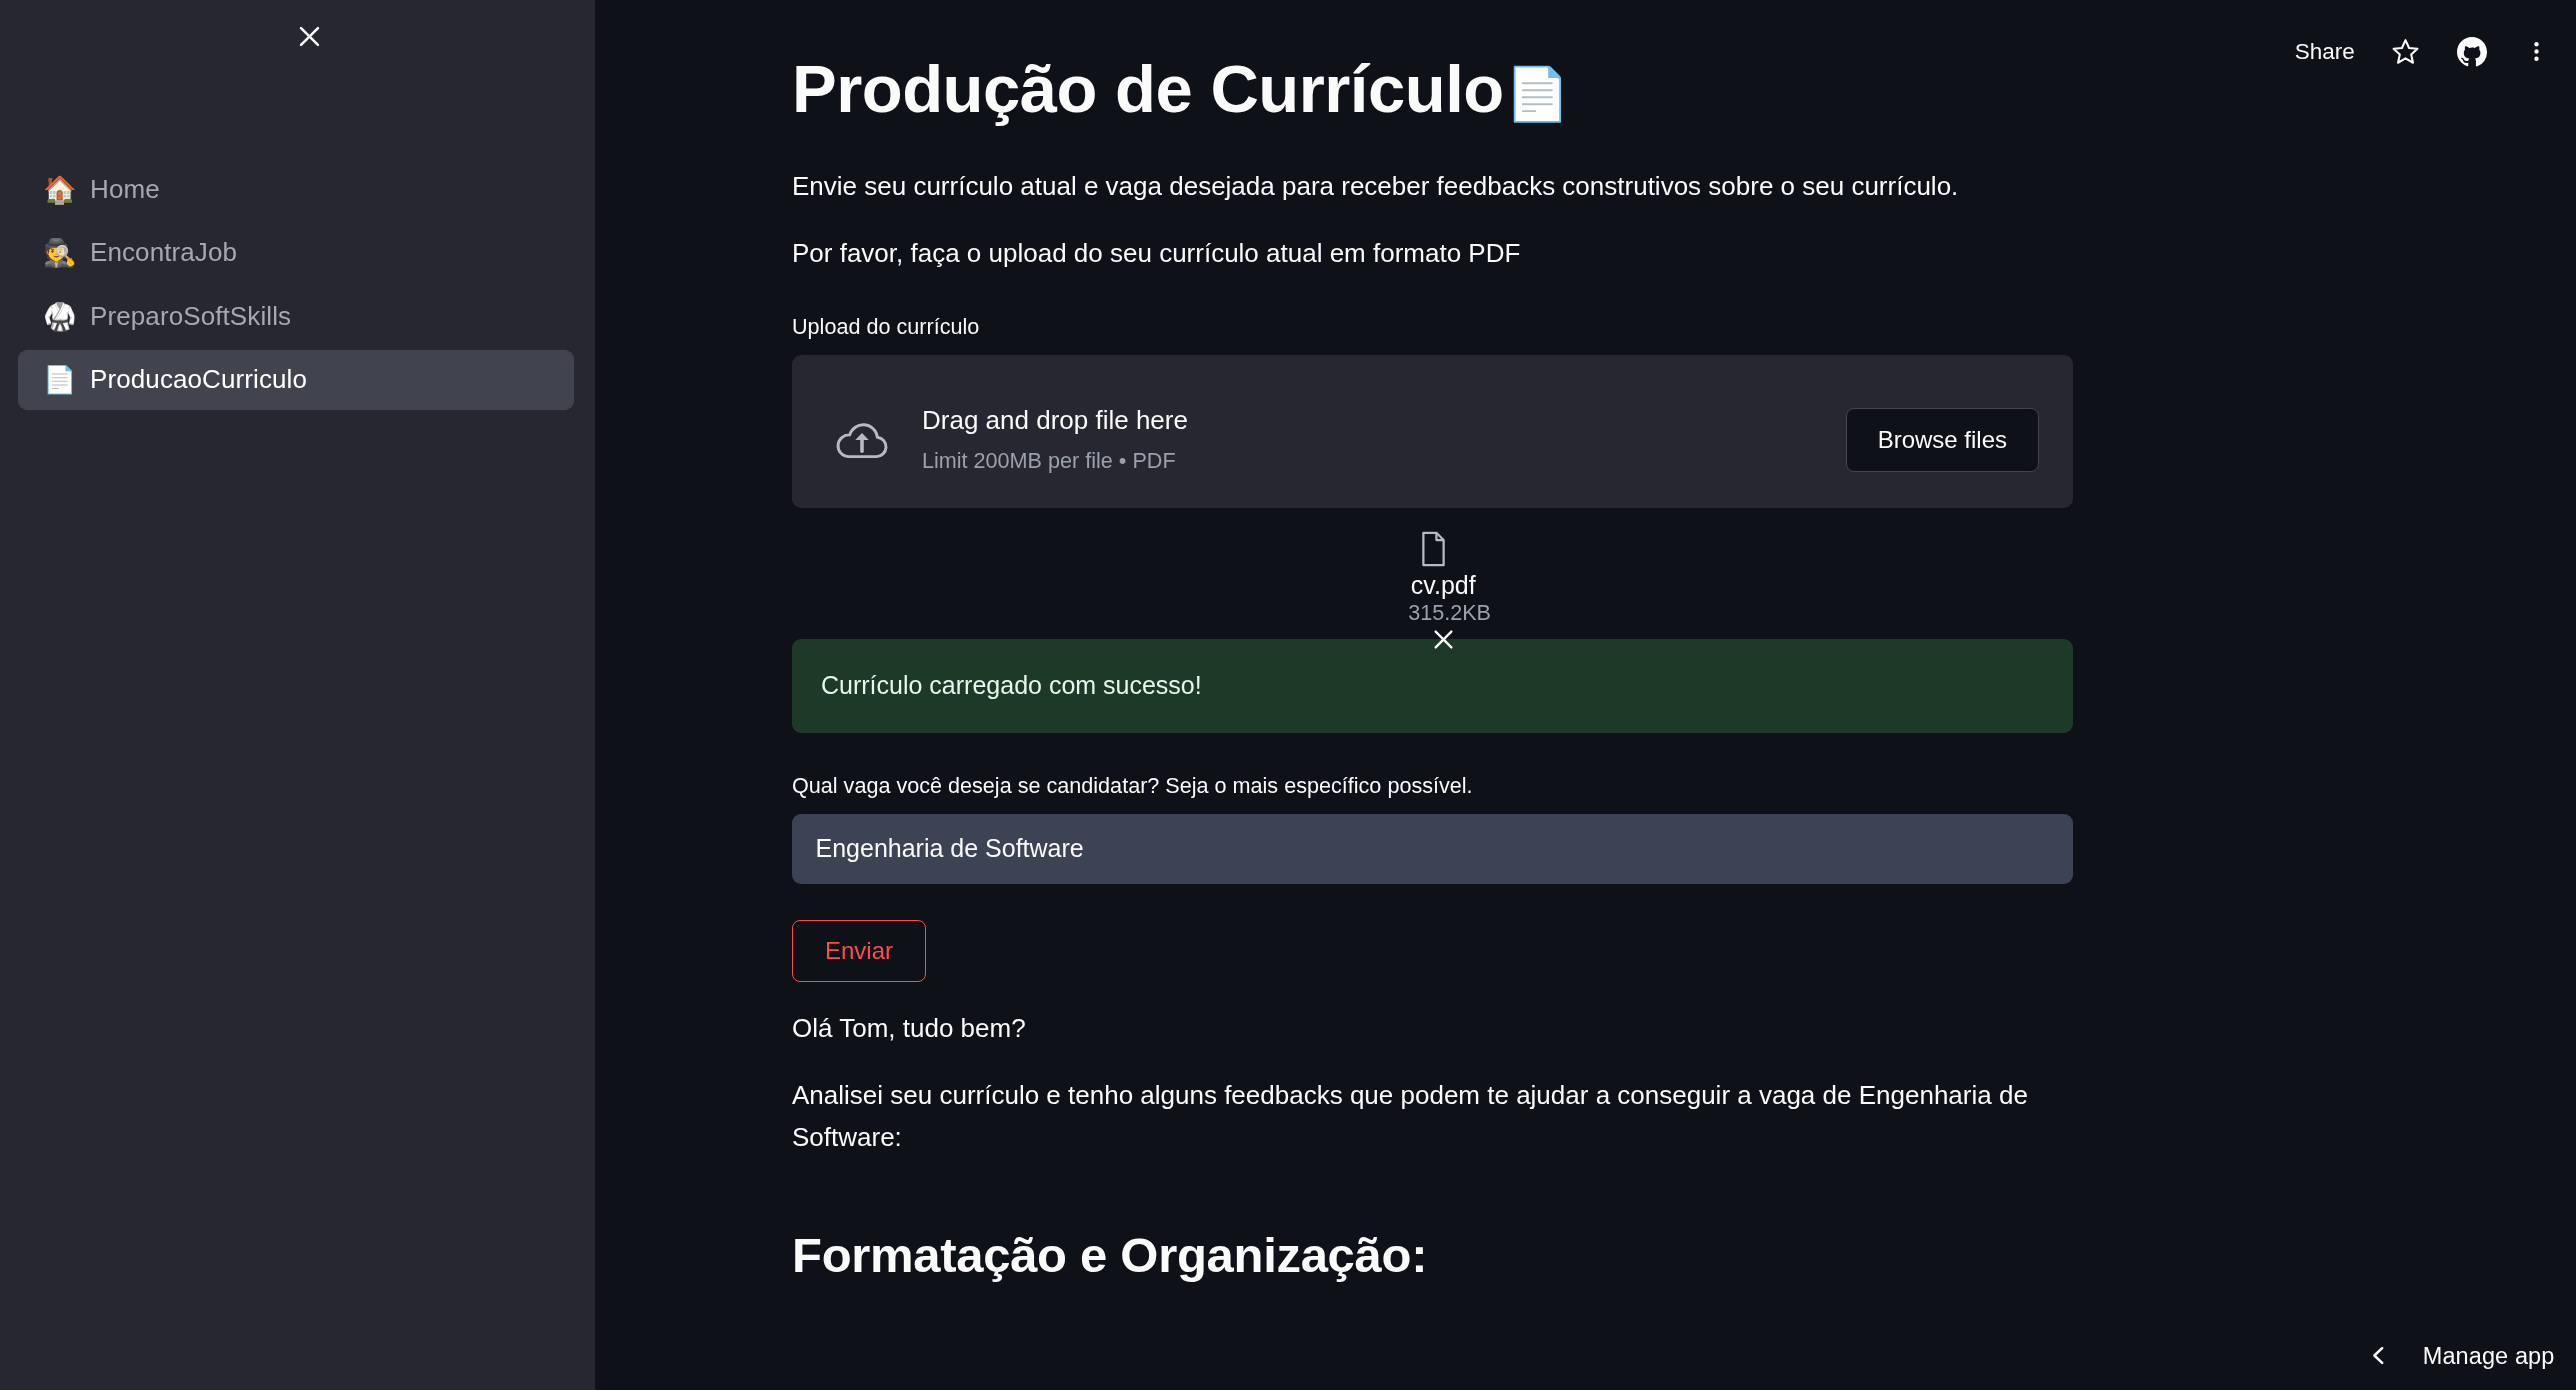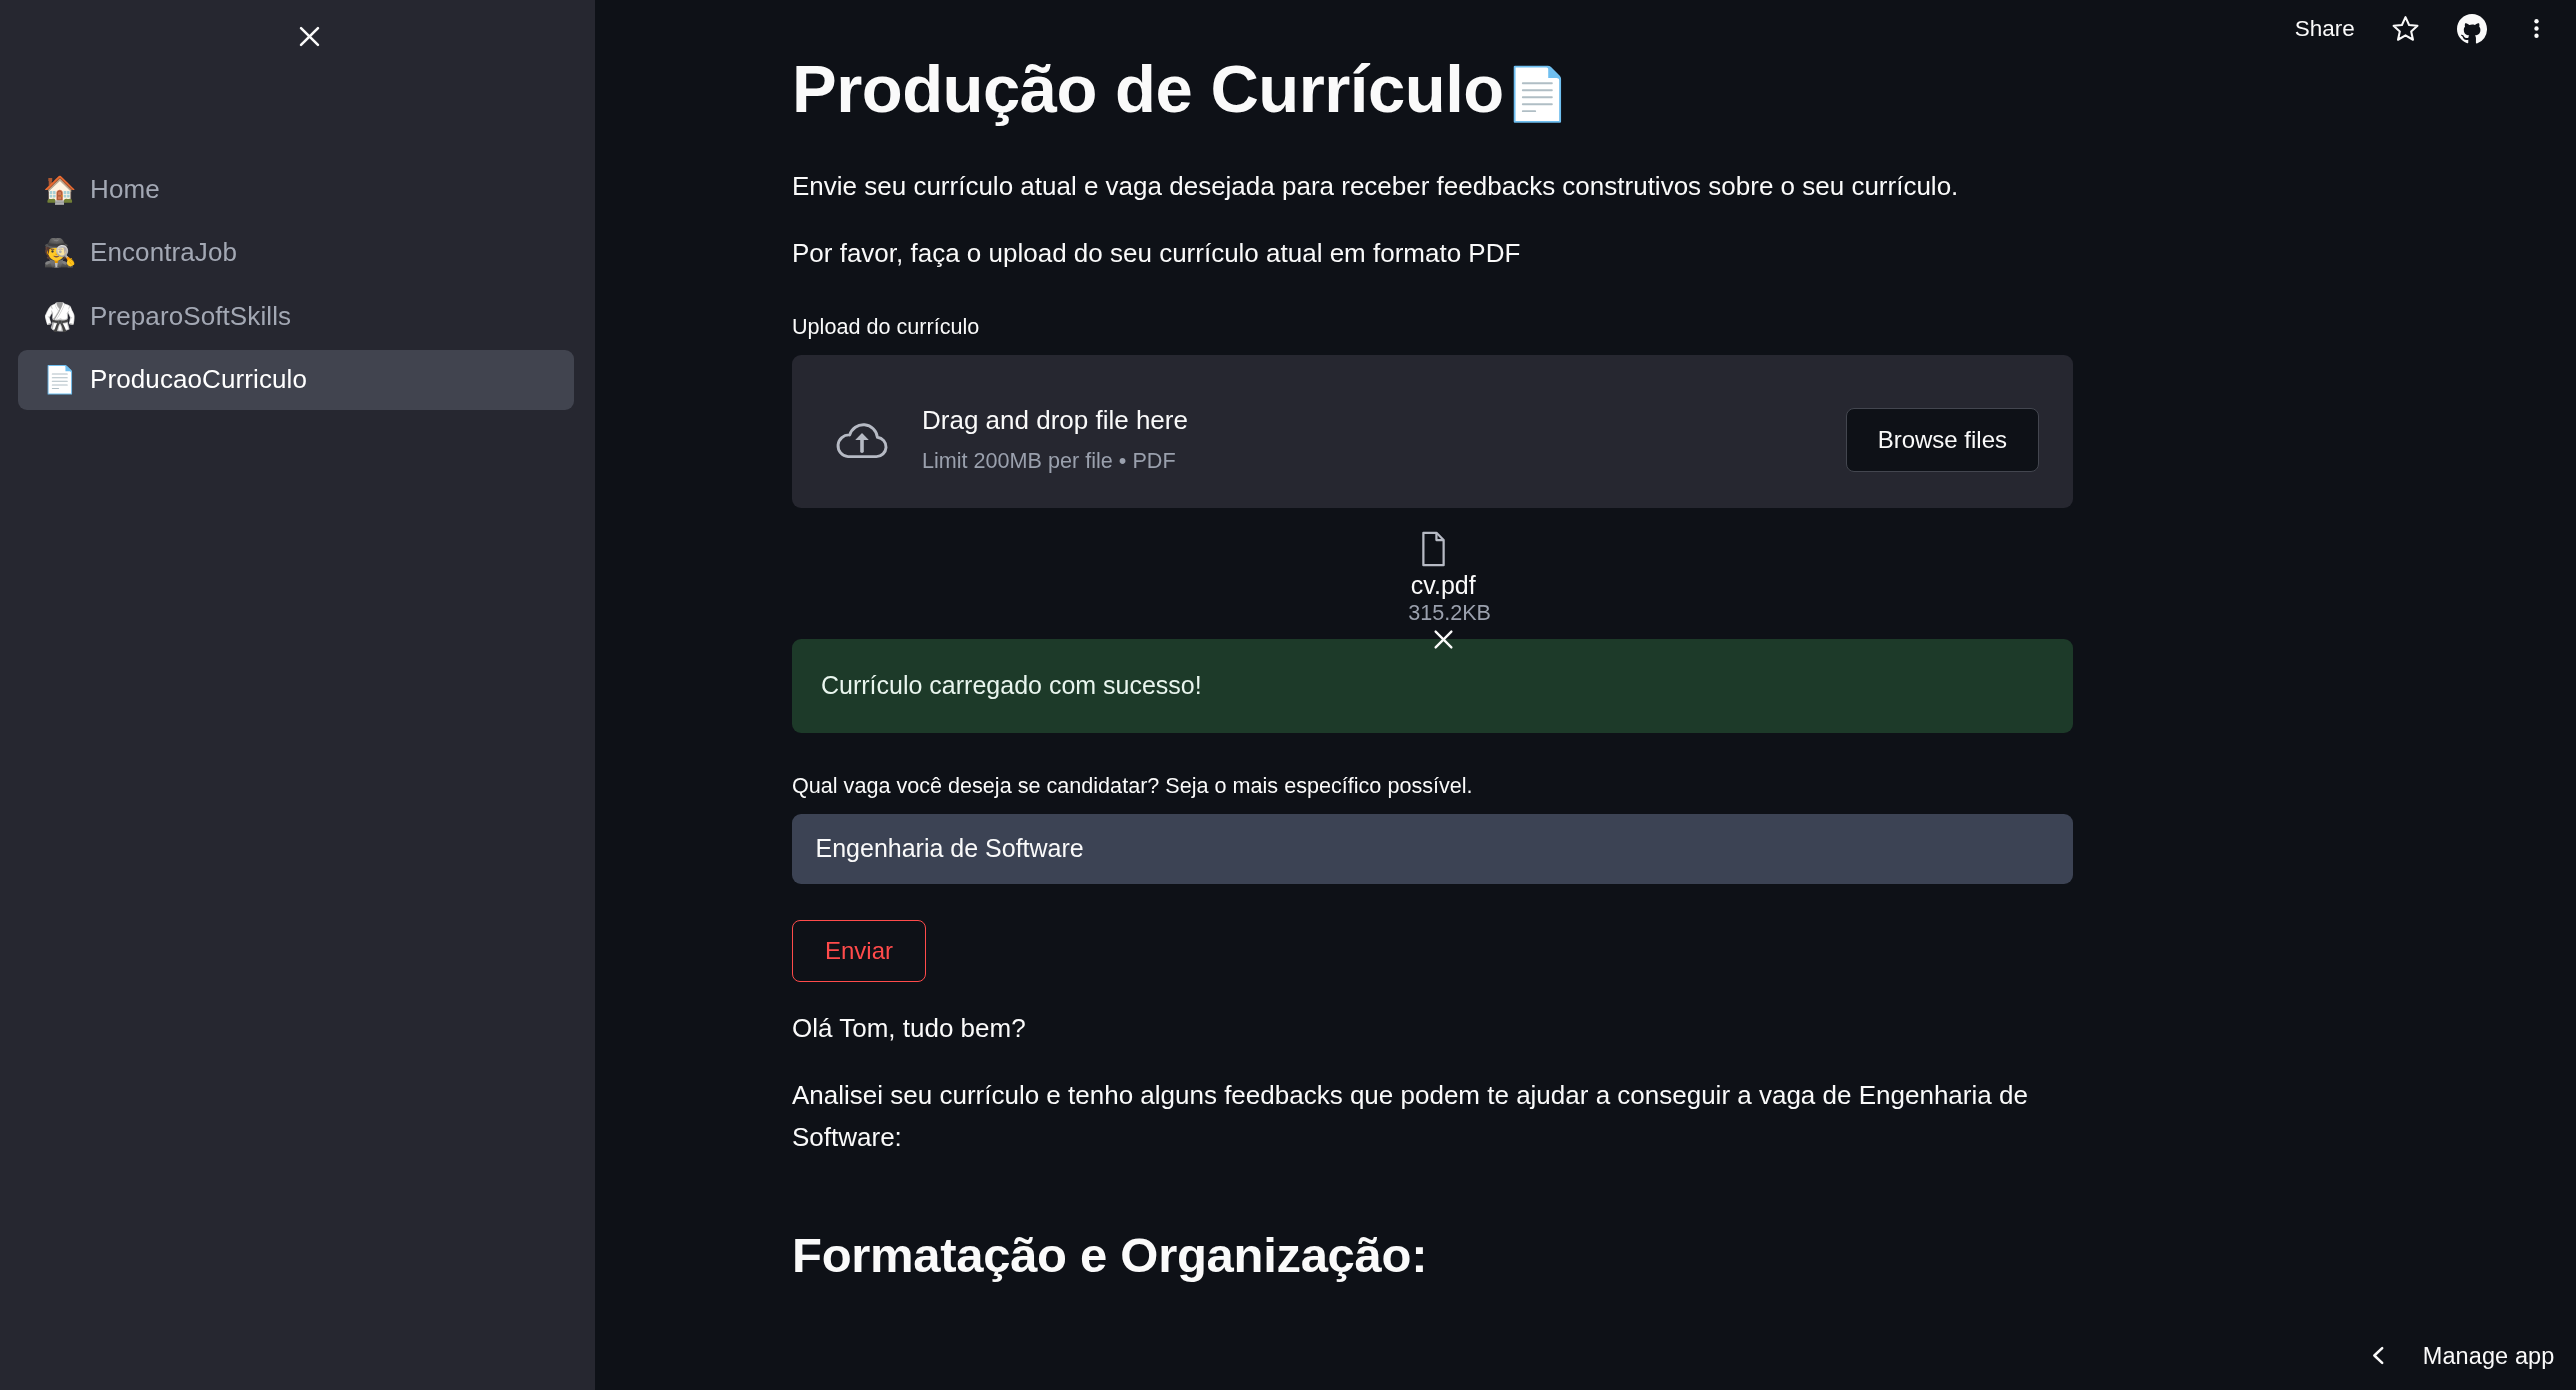--- a/index.html
+++ b/index.html
@@ -93,25 +93,25 @@
     position: relative;
     flex: 1 1 auto;
     height: 1391px;
     background: #0e1117;
     overflow: hidden;
   }
 
   
   #toolbar {
     position: absolute;
-    top: 3px;
+    top: 16px;
     right: 0;
     height: 61px;
     display: flex;
-    align-items: flex-start;
+    align-items: flex-end;
     gap: 8px;
     padding-right: 12.6px;
     z-index: 30;
   }
   #toolbar .tb-btn {
     display: flex;
     align-items: center;
     justify-content: center;
     height: 51px;
     padding: 0 14.4px;

